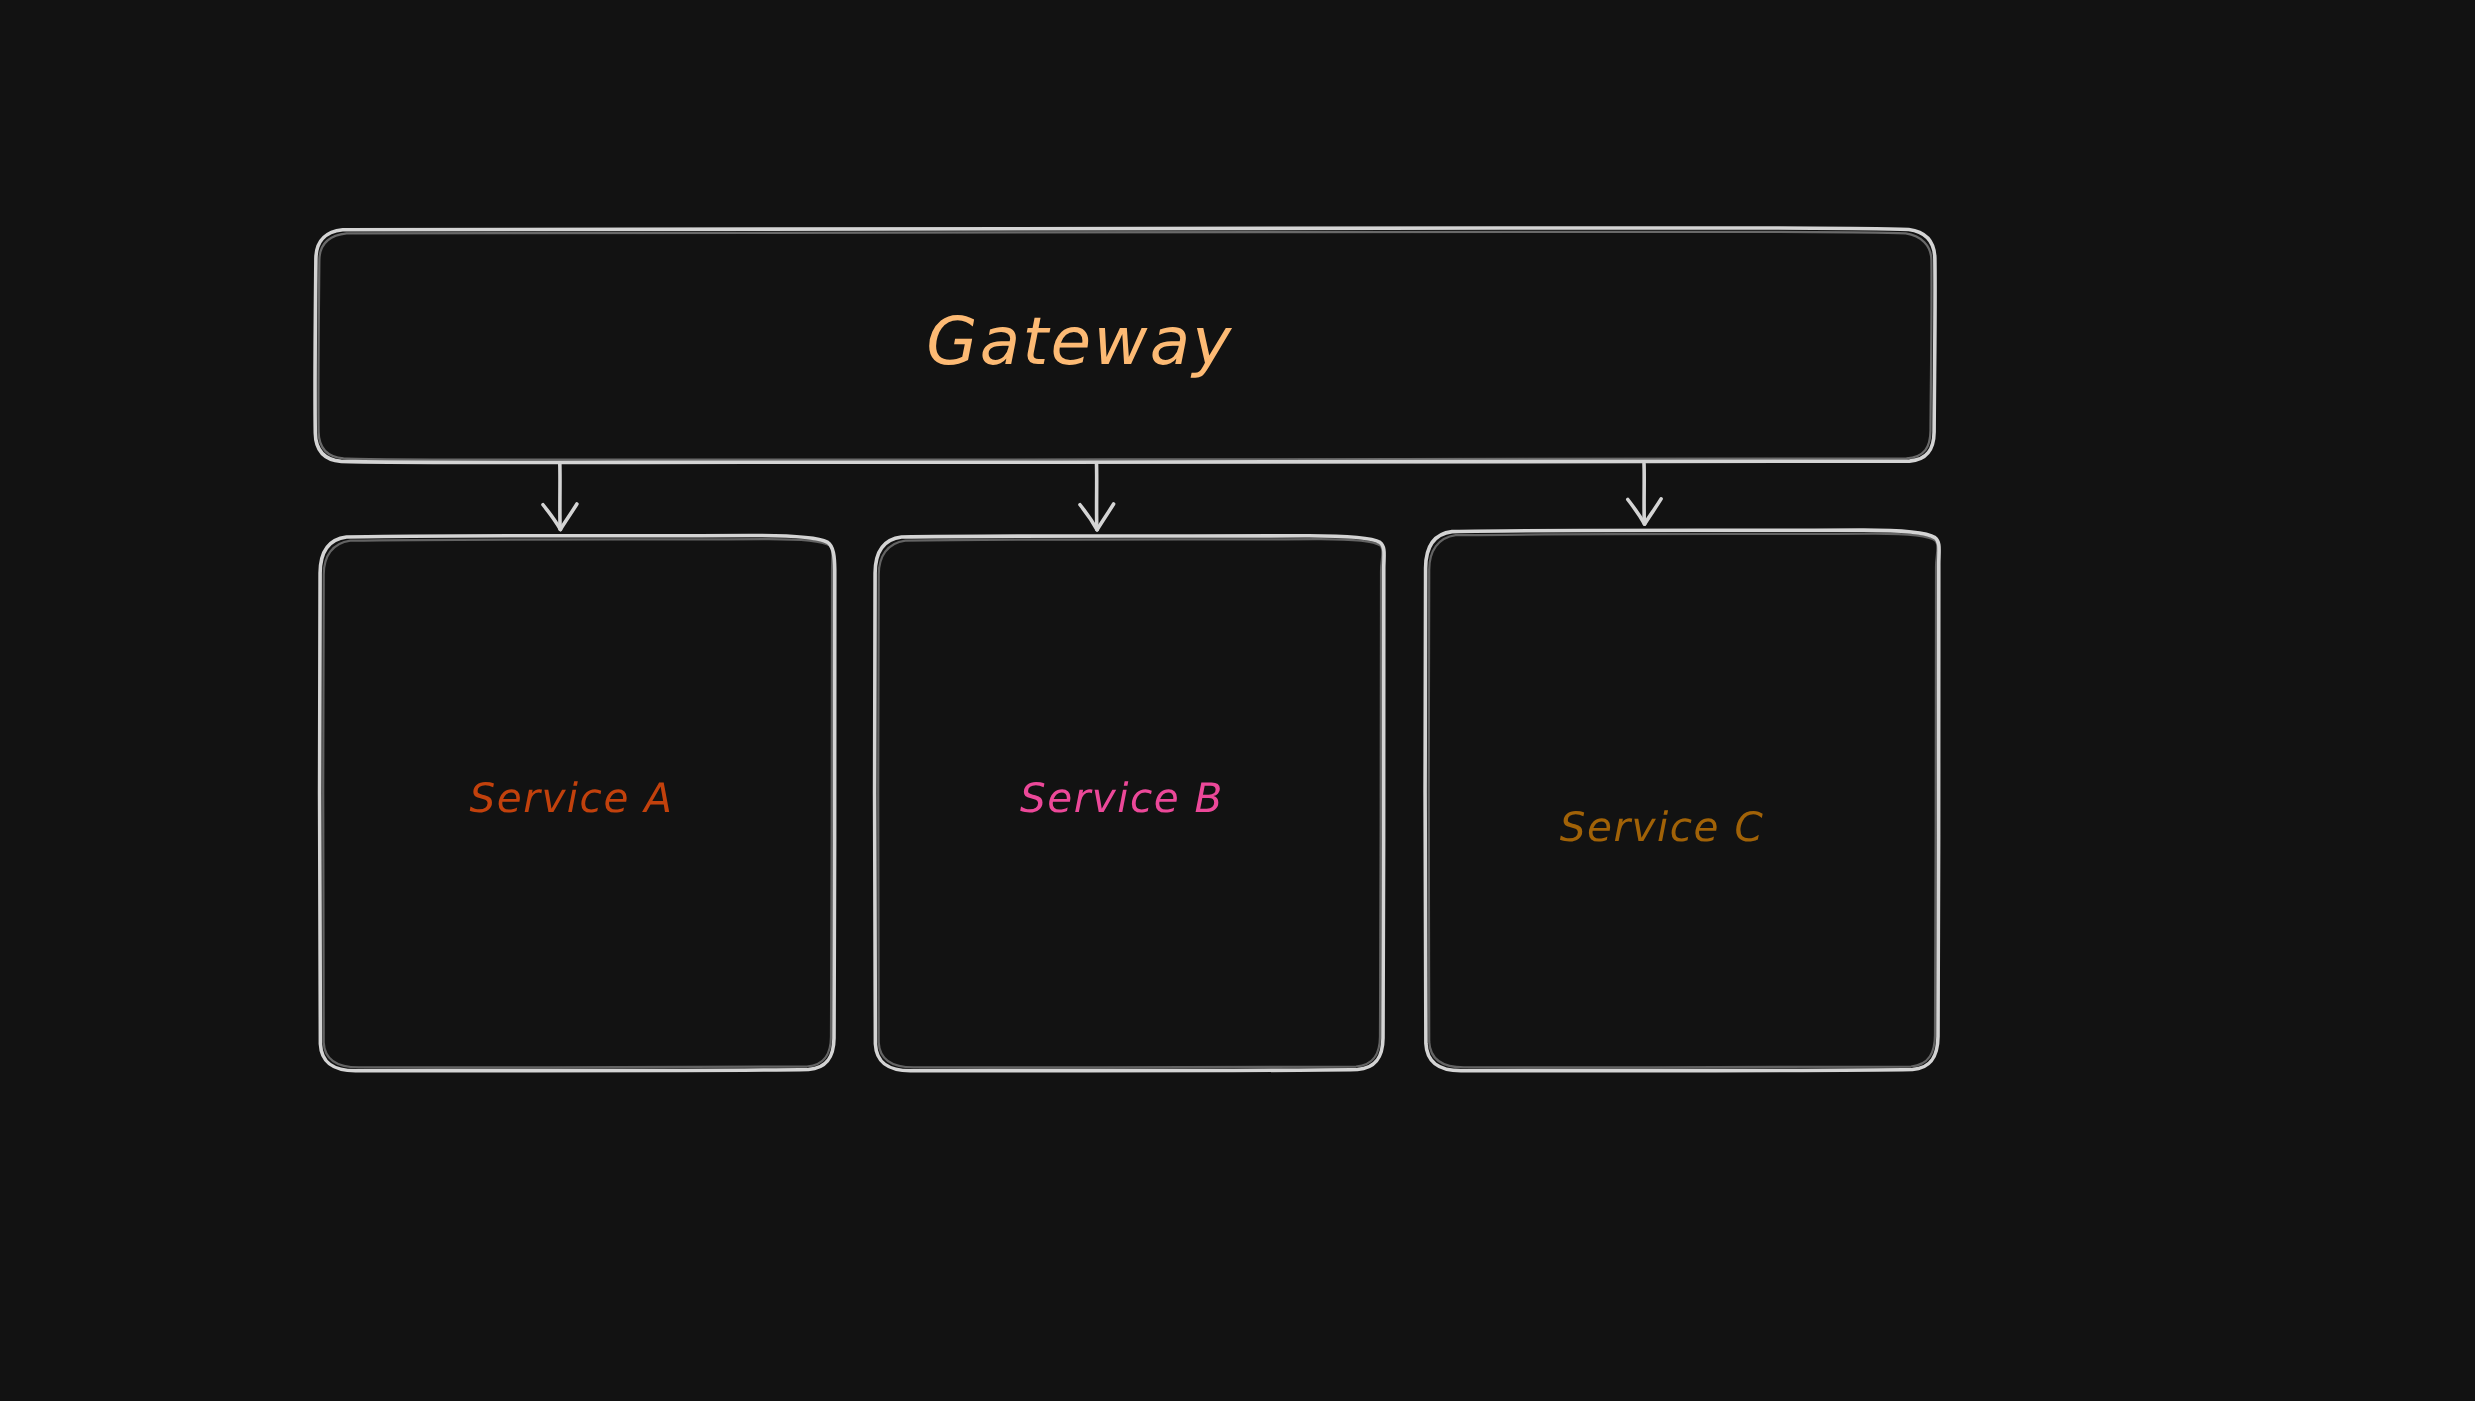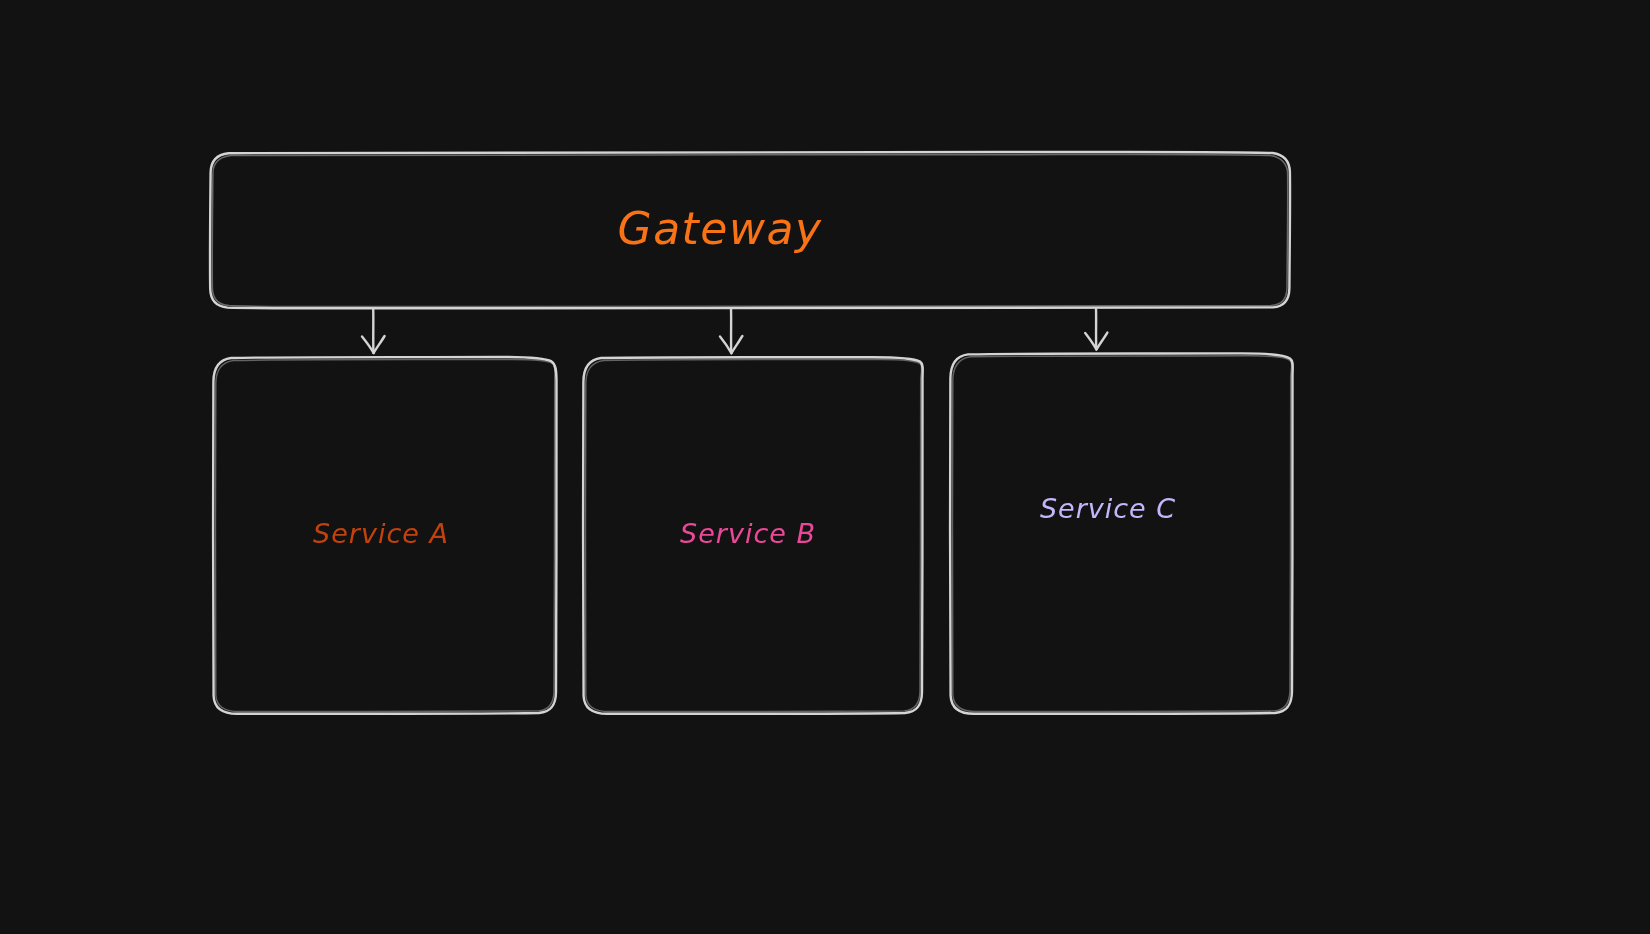--- a/index.html
+++ b/index.html
@@ -174,21 +174,21 @@
                  C 1289.9 701.6, 1286.2 710.0, 1274.0 711.0
                  C 1206.0 712.0, 1068.0 711.4, 976.0 711.6
                  C 962.0 711.6, 953.4 706.2, 952.8 694.6
                  C 952.0 640.0, 952.6 460.0, 952.8 379.6
                  C 952.9 367.6, 958.5 358.4, 970.5 356.8"></path>
       </g>
 
     </g>
   </svg>
 
-  <div class="node-label title" style="left: 720px; top: 228px; color: #f97316;">Gateway</div>
+  <div class="node-label title" style="left: 720px; top: 228px; color: #fdba74;">Gateway</div>
 
   <div class="node-label service" style="left: 381px; top: 533px; color: #c2410c;">Service A</div>
 
   <div class="node-label service" style="left: 748px; top: 533px; color: #ec4899;">Service B</div>
 
-  <div class="node-label service" style="left: 1108px; top: 508px; color: #c4b5fd;">Service C</div>
+  <div class="node-label service" style="left: 1108px; top: 552px; color: #a16207;">Service C</div>
 
 </div>
 
 </body></html>

